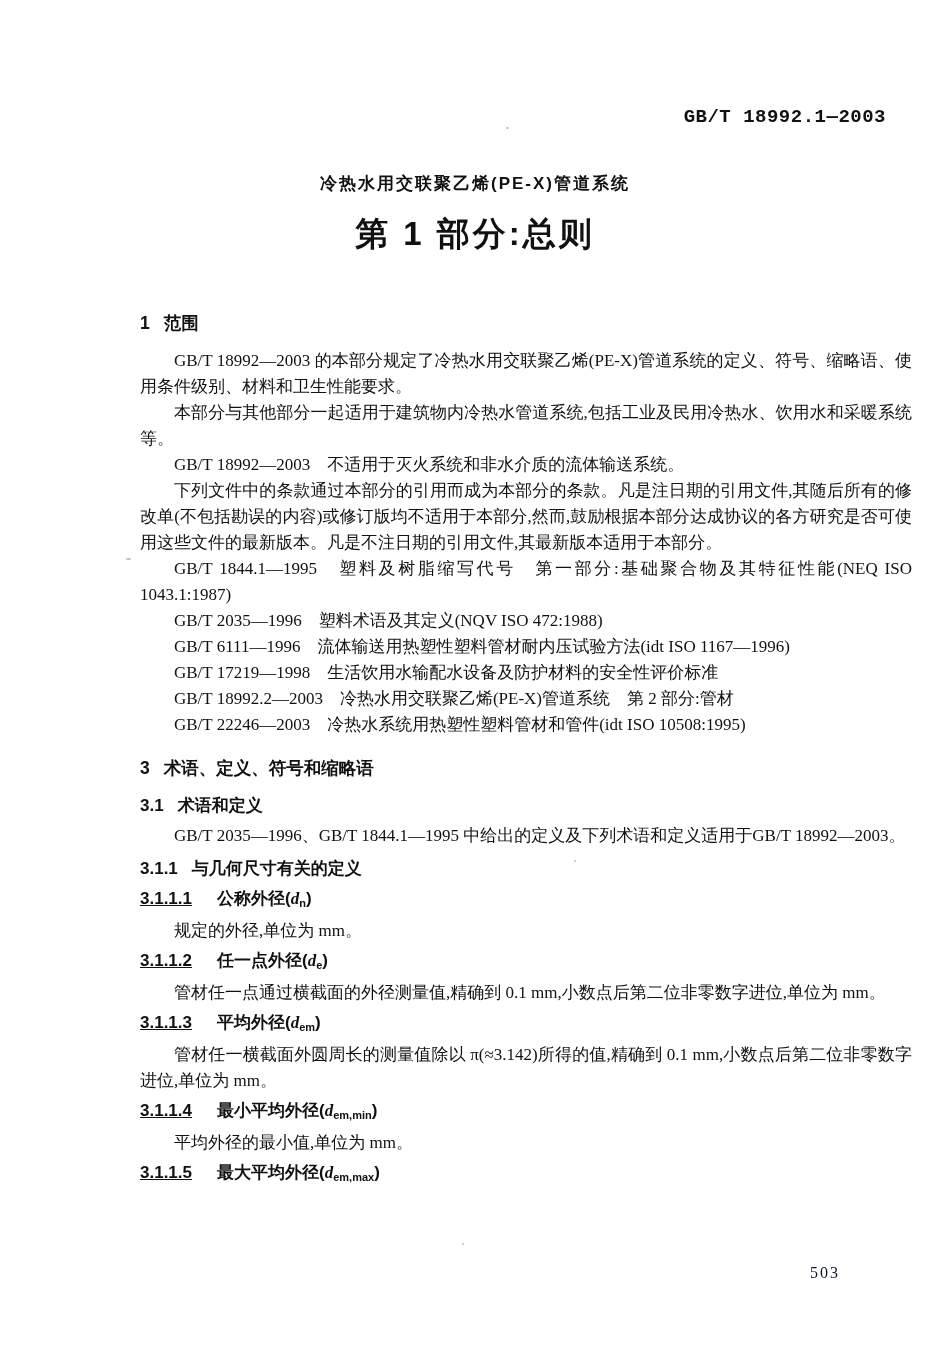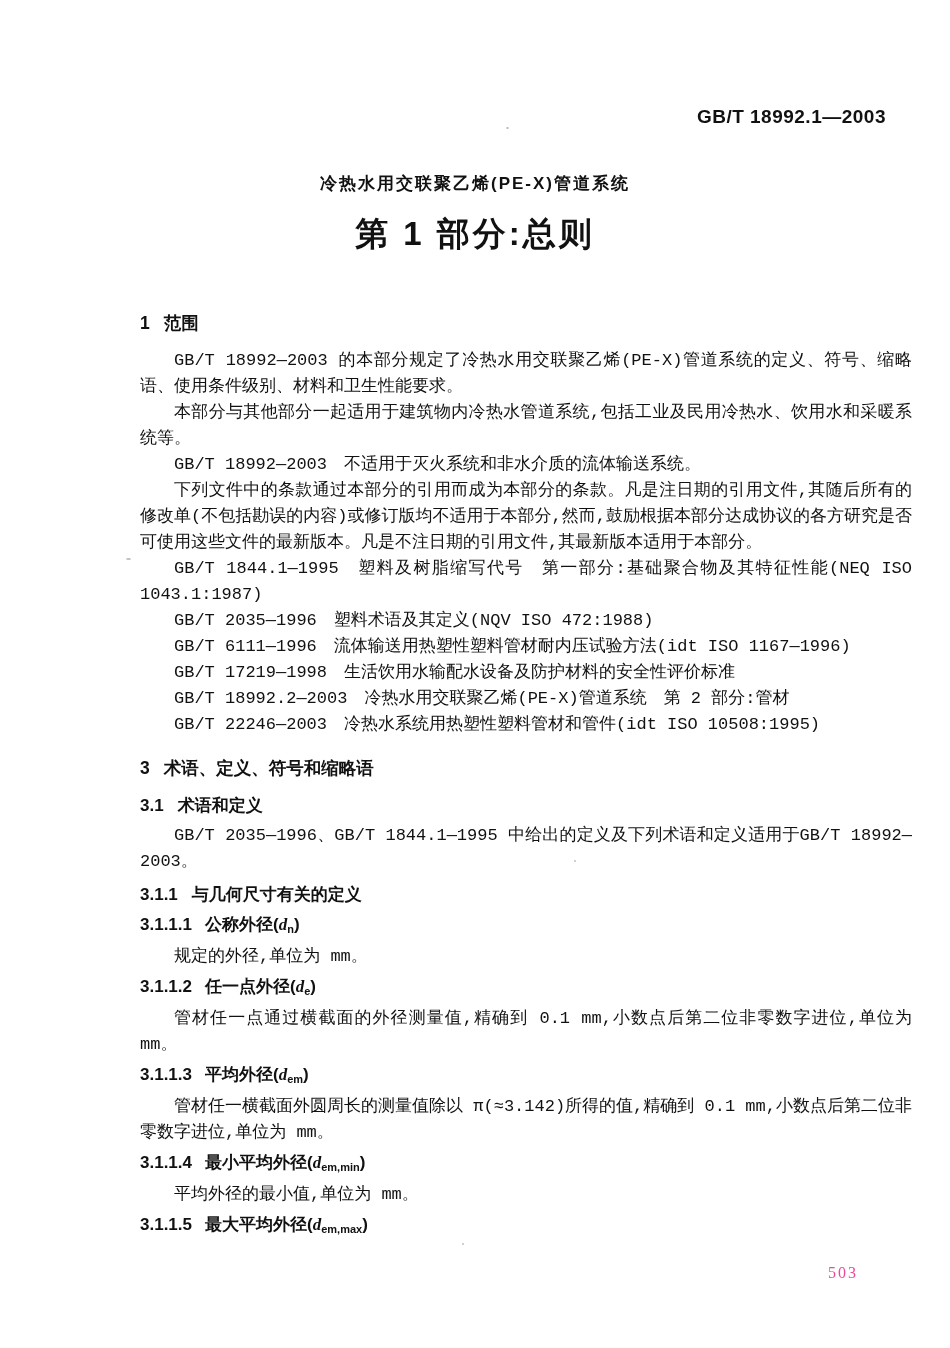--- a/index.html
+++ b/index.html
@@ -10,39 +10,39 @@
     margin: 0 auto;
     background: #ffffff;
     color: #111;
     overflow: hidden;
     font-family: "Liberation Serif", "DejaVu Serif", serif;
   }
   .doc-number {
     padding-top: 106px;
     text-align: right;
     padding-right: 64px;
-    font-family: Liberation Sans, sans-serif;
+    font-family: Liberation Mono, monospace;
     font-weight: bold;
     font-size: 19px;
     letter-spacing: 0.5px;
   }
   .title-block {
     margin-top: 44px;
     text-align: center;
     font-family: "Liberation Sans", "DejaVu Sans", sans-serif;
     font-weight: bold;
   }
   .title-line1 { font-size: 17px; letter-spacing: 2px; }
   .title-line2 { font-size: 33px; margin-top: 17px; letter-spacing: 3px; }
   .content {
     margin: 54px 38px 0 140px;
     width: 772px;
     font-size: 17px;
   }
-  .blk { margin: 0; font-family: Liberation Mono, monospace; }
+  .blk { margin: 0; }
   .p {
     line-height: 26px;
     text-indent: 2em;
     text-align: justify;
   }
   .h1 {
     font-family: "Liberation Sans", "DejaVu Sans", sans-serif;
     font-weight: bold;
     font-size: 17.5px;
     margin: 18px 0 12px 0;
@@ -57,38 +57,38 @@
     line-height: 25px;
   }
   .term {
     font-family: "Liberation Sans", "DejaVu Sans", sans-serif;
     font-weight: bold;
     font-size: 17px;
     margin: 4px 0 2px 0;
     line-height: 25px;
   }
   .num { margin-right: 14px; }
-  .term .num { margin-right: 13px; }
+  .term .num { margin-right: 25px; text-decoration: underline; }
   .term i {
     font-family: "Liberation Serif", "DejaVu Serif", serif;
     font-weight: bold;
     font-style: italic;
   }
   .term sub {
     font-size: 11px;
     font-weight: bold;
     vertical-align: -3px;
     letter-spacing: 0;
   }
   .page-number {
     position: absolute;
-    left: 828px;
+    left: 810px;
     top: 1264px;
     font-size: 16px;
-    color: #ec4899;
+    color: #0f172a;
     letter-spacing: 2px;
   }
   .speck {
     position: absolute;
     background: #8a8a8a;
     border-radius: 50%;
     opacity: 0.55;
   }
 </style>
 </head>

